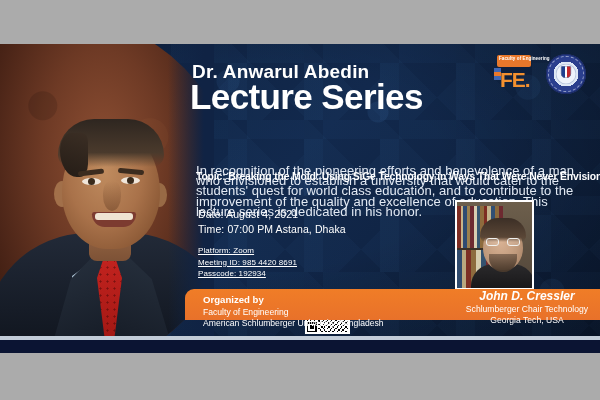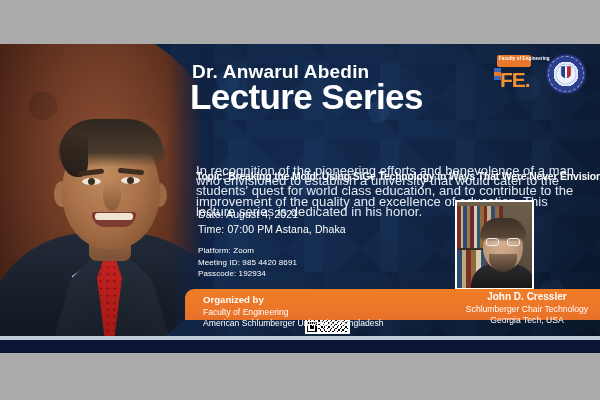--- a/index.html
+++ b/index.html
@@ -142,21 +142,21 @@
   #description{position:absolute;left:196px;top:78px;width:392px;color:#e3eaf4;
     font-size:13px;line-height:10.2px;letter-spacing:.05px;margin-top:44px;}
 
   
   #topic{position:absolute;left:196px;top:127px;width:398px;color:#ffffff;
     font-size:10.4px;font-weight:bold;letter-spacing:-.15px;white-space:nowrap;}
 
   
   #details{position:absolute;left:198px;top:163px;color:#ffffff;}
   .det-big{font-size:10.5px;line-height:14.5px;letter-spacing:.1px;}
-  .det-sm{font-size:8px;line-height:11.5px;letter-spacing:.1px;}
+  .det-sm{font-size:8px;line-height:11.5px;letter-spacing:.1px;text-decoration:underline;}
   .det-gap{height:9px;}
 
   
   #qr-code{position:absolute;left:305px;top:245px;width:45px;height:45px;
     background:#ffffff;padding:2px;box-sizing:border-box;}
   #qr-code svg{display:block;width:100%;height:100%;}
 
   
   #speaker-photo{position:absolute;left:455px;top:156px;width:79px;height:90px;
     border:2px solid #ffffff;box-sizing:border-box;overflow:hidden;
@@ -195,21 +195,21 @@
     background:linear-gradient(180deg,#2b2a2c,#141315);border-radius:22px 22px 0 0;}
 
   
   #orange-bar{position:absolute;left:185px;top:245px;width:415px;height:31px;
     background:linear-gradient(180deg,#f07d27 0%,#e8712a 100%);
     border-radius:9px 0 0 0;}
   #organized-block{position:absolute;left:18px;top:5px;color:#ffffff;}
   #organized-block .ob-title{font-size:9.6px;font-weight:bold;line-height:12.5px;}
   #organized-block .ob-line{font-size:8.6px;line-height:11.6px;}
   #speaker-block{position:absolute;right:12px;top:1px;text-align:center;color:#ffffff;}
-  #speaker-block .sb-name{font-size:10px;font-weight:bold;line-height:13.5px;}
+  #speaker-block .sb-name{font-size:12px;font-weight:bold;line-height:13.5px;font-style:italic;}
   #speaker-block .sb-line{font-size:8.6px;line-height:11px;}
 
   
   #stripe-light{position:absolute;left:0;top:292px;width:600px;height:4px;
     background:#c2ccd8;}
   #stripe-navy{position:absolute;left:0;top:296px;width:600px;height:13px;
     background:#0b1433;}
 
   
   .letterbox{position:absolute;left:0;width:600px;background:#ababab;}

